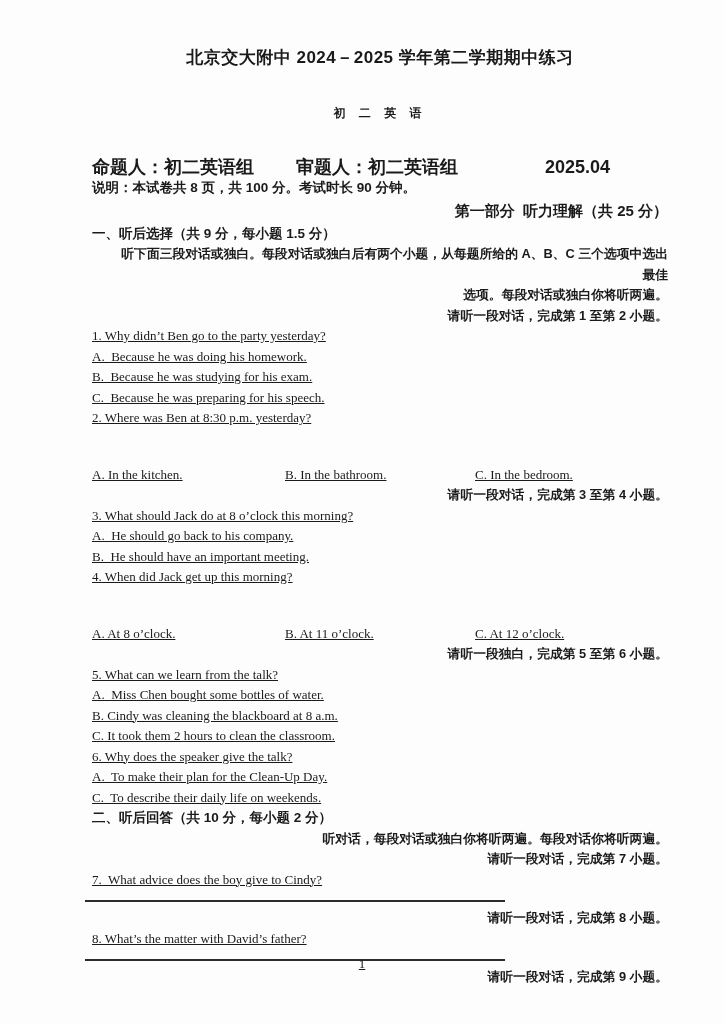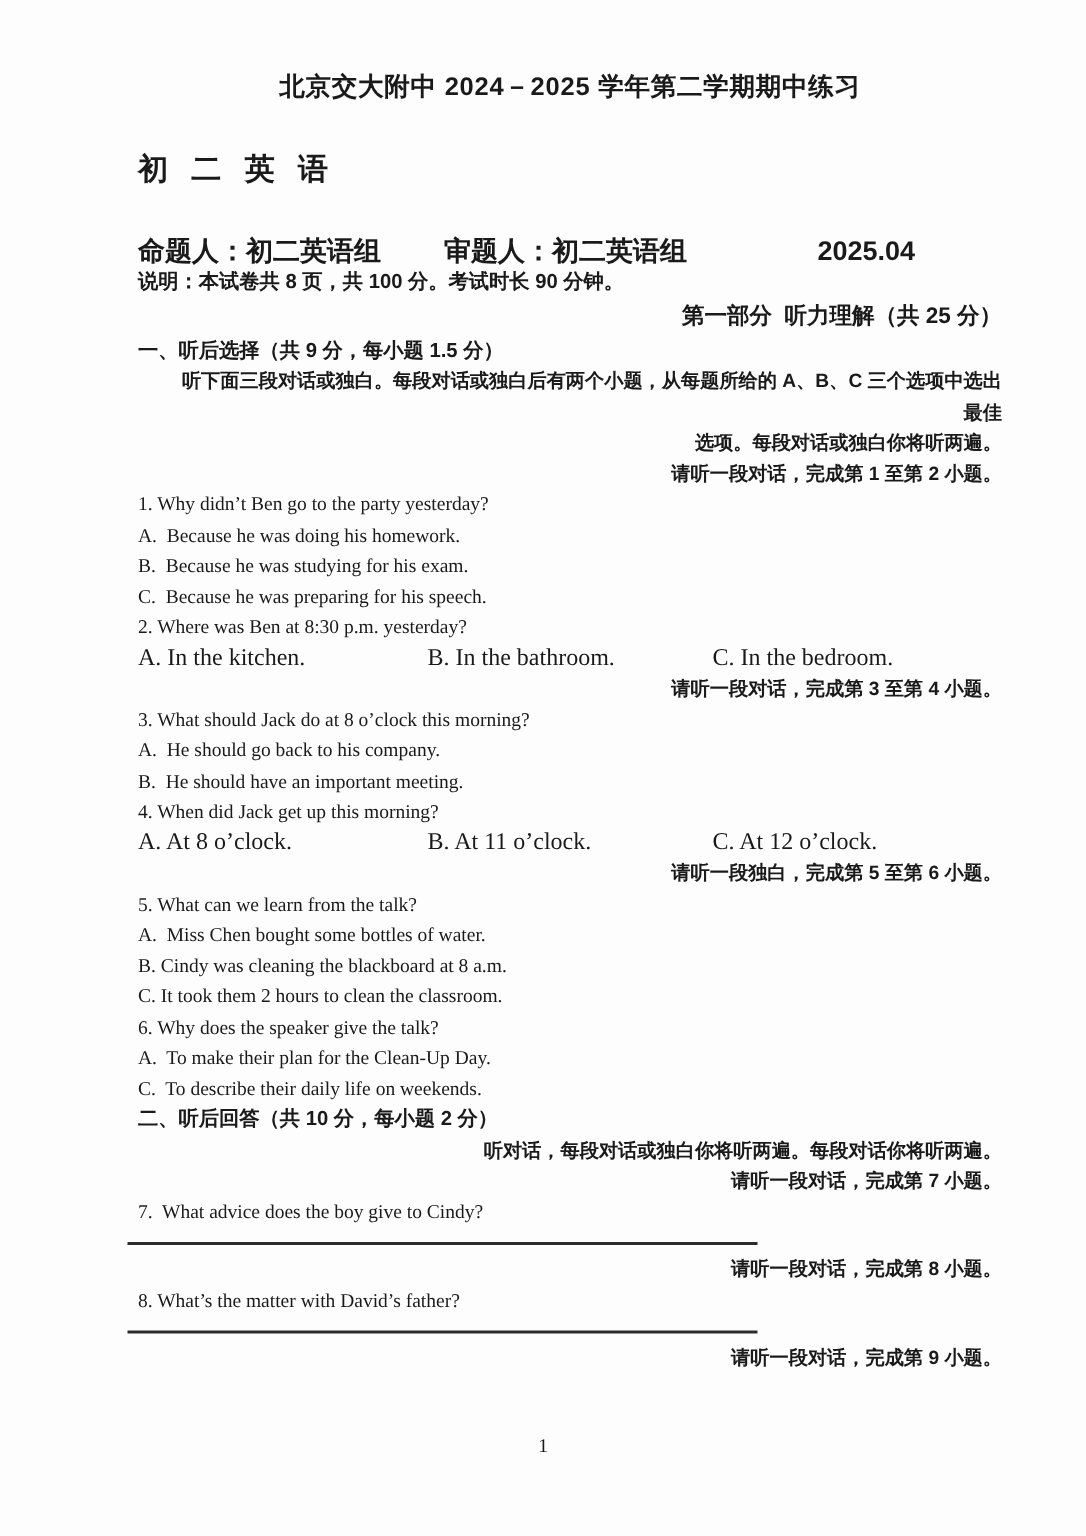--- a/index.html
+++ b/index.html
@@ -18,29 +18,31 @@
   }
   .zh {
     font-family: "Liberation Sans", "DejaVu Sans", sans-serif;
     font-weight: bold;
     white-space: pre-wrap;
   }
   .en {
     font-family: "Liberation Serif", "DejaVu Serif", serif;
     font-weight: normal;
     white-space: pre-wrap;
+    text-decoration: underline;
   }
   .title {
     text-align: center;
     font-size: 17px;
     line-height: 24px;
     letter-spacing: 0.5px;
   }
   .subject {
-    font-size: 20px;
+    text-align: center;
+    font-size: 12px;
     line-height: 26px;
     letter-spacing: 5px;
     margin-top: 30px;
   }
   .meta-row {
     display: flex;
     align-items: baseline;
     margin-top: 31px;
     font-size: 18px;
     line-height: 21px;
@@ -56,22 +58,23 @@
   .part-heading {
     text-align: right;
     font-size: 15px;
     line-height: 22px;
     margin: 1px 0 2px 0;
   }
   .indent { text-indent: 2em; }
   .opt-row {
     display: grid;
     grid-template-columns: 193px 190px 1fr;
-    font-size: 16px;
+    font-size: 13px;
     line-height: 20.5px;
+    margin-top: 36px;
   }
   .answer-line {
     width: 420px;
     height: 0;
     border-top: 2px solid #2c2c2c;
     margin: 10px 0 6px -7px;
   }
   .page-number {
     position: absolute;
     left: 0; right: 0;

